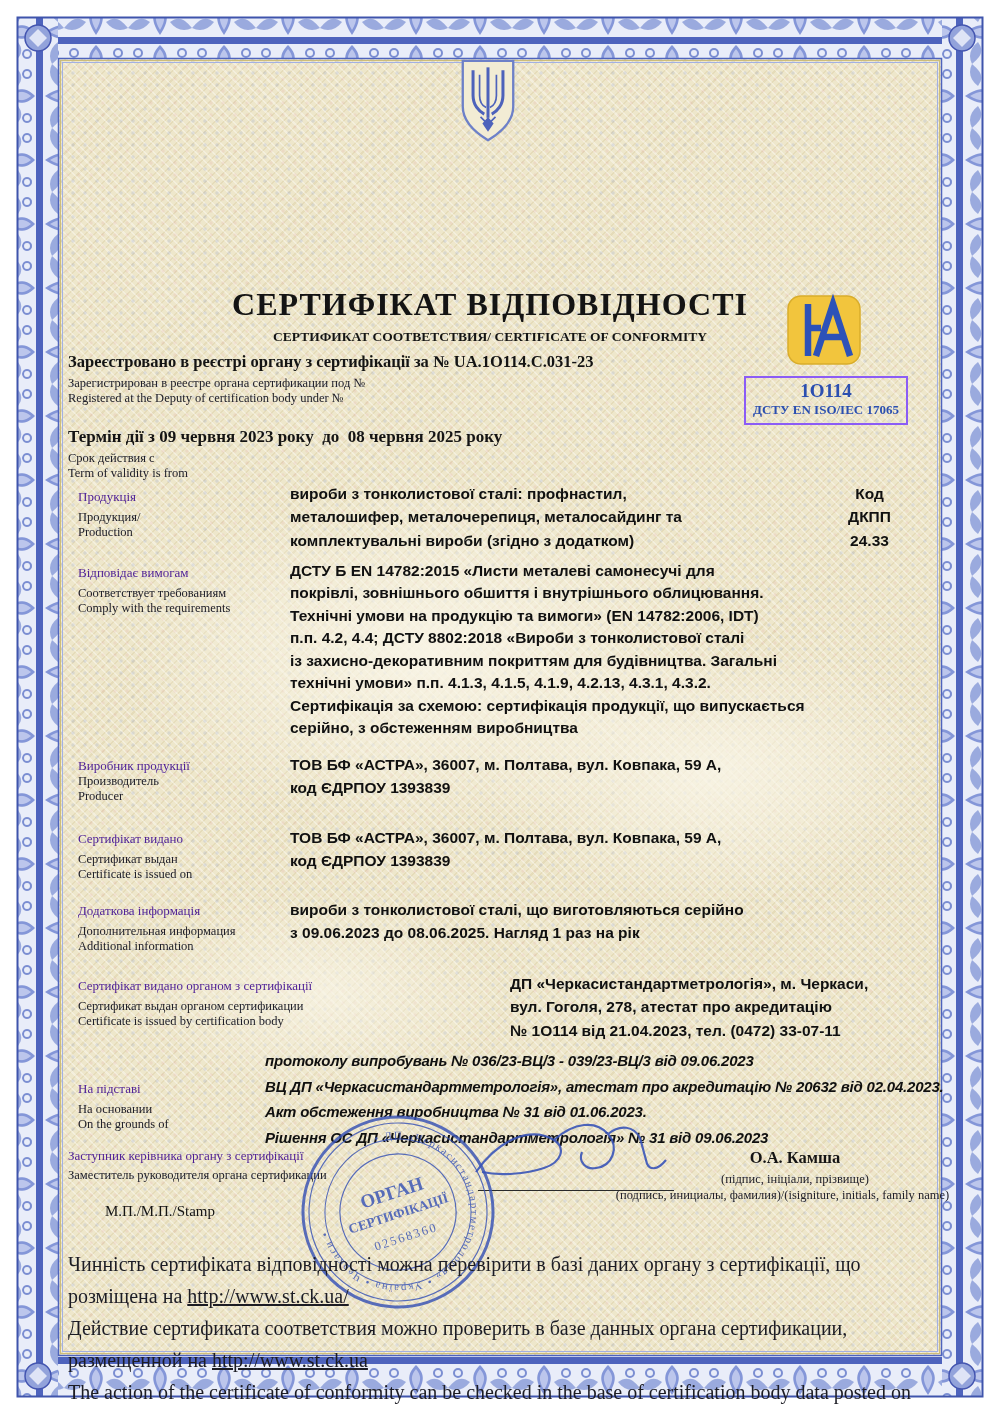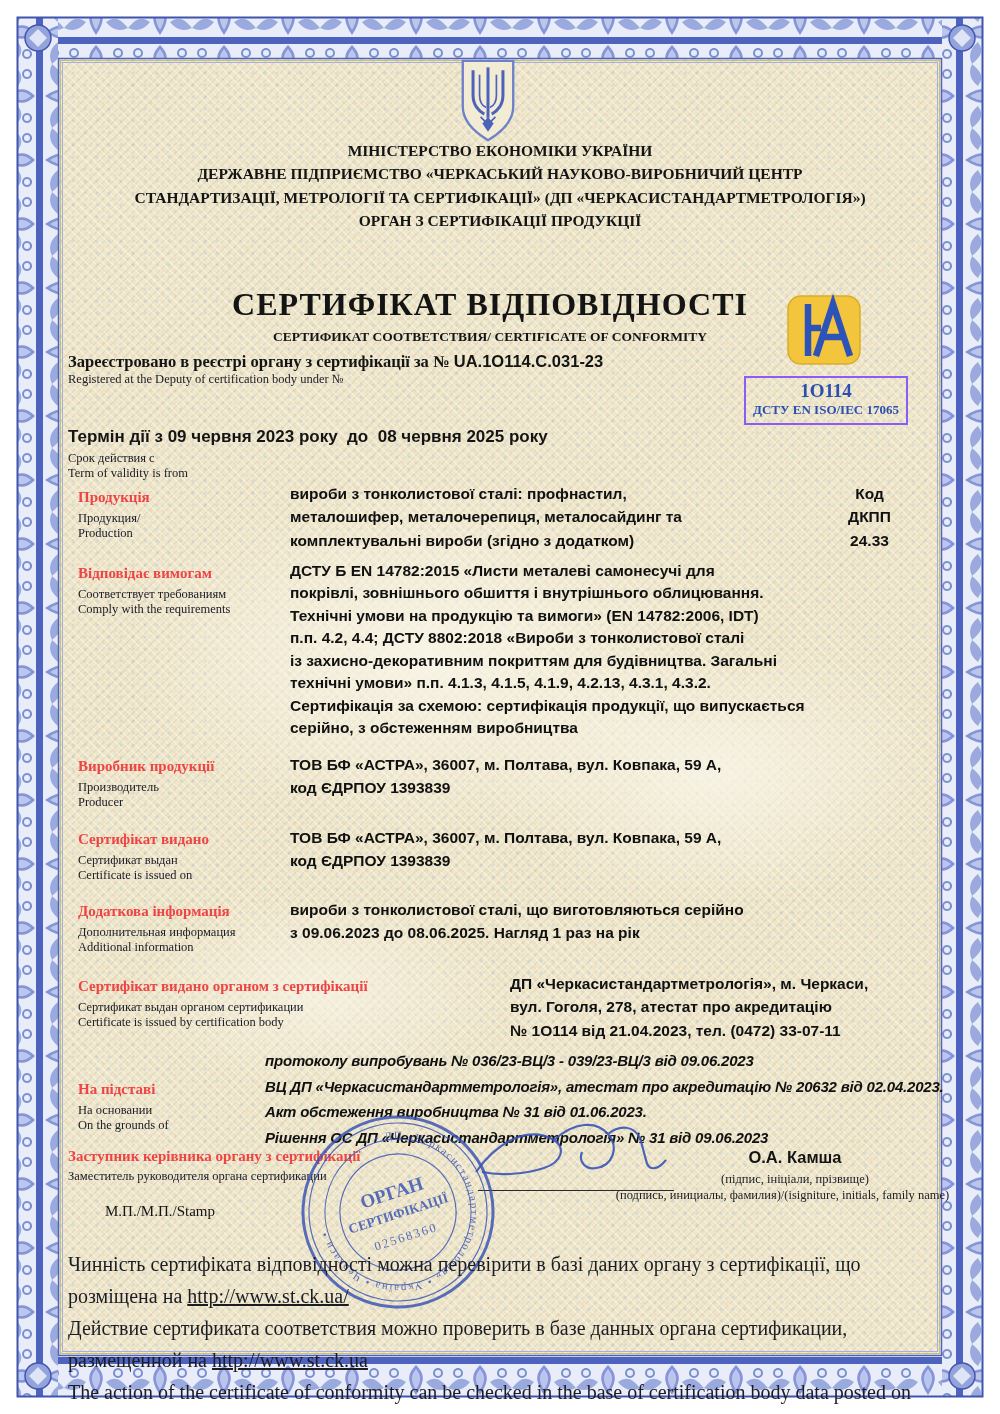--- a/index.html
+++ b/index.html
@@ -13,22 +13,22 @@
       radial-gradient(ellipse 330px 190px at 74% 55%, rgba(249,245,231,0.85), rgba(249,245,231,0) 70%),
       radial-gradient(ellipse 260px 140px at 30% 72%, rgba(249,245,231,0.7), rgba(249,245,231,0) 70%),
       radial-gradient(circle at 3px 3px, rgba(132,150,210,0.20) 1.2px, rgba(132,150,210,0) 2.2px),
       radial-gradient(circle at 9px 9px, rgba(221,150,160,0.16) 1.2px, rgba(221,150,160,0) 2.2px),
       repeating-linear-gradient(45deg, rgba(255,255,255,0.35) 0 1.5px, rgba(0,0,0,0) 1.5px 6px),
       repeating-linear-gradient(-45deg, rgba(219,206,164,0.45) 0 1.5px, rgba(0,0,0,0) 1.5px 6px);
     background-size:auto,auto,auto,12px 12px,12px 12px,auto,auto;}
   .border-svg{position:absolute;left:0;top:0;}
   .abs{position:absolute;}
   .serifb{font-weight:bold;font-family:"Liberation Serif",serif;}
-  .sansb{font-weight:bold;font-family:Liberation Sans, sans-serif;}
-  .label{font-size:15px;font-weight:bold;color:#ef4444;}
+  .sansb{font-weight:bold;font-family:Liberation Serif, serif;}
+  .label{font-size:13px;font-weight:normal;color:#4c1d95;}
   .sublabel{font-size:12.5px;line-height:1.2;color:#20202a;}
   .content-text{font-family:"Liberation Sans",sans-serif;font-weight:bold;font-size:15.5px;
                 line-height:1.5;color:#101010;white-space:pre-line;}
   .center{text-align:center;}
   .ministry-line{font-size:15.5px;font-weight:bold;line-height:1.5;}
   .title-main{font-size:32px;font-weight:bold;letter-spacing:1px;}
   .title-sub{font-size:13.5px;font-weight:bold;margin-top:6px;}
   .blue{color:#2b4fb0;}
   .code-box{border:2px solid #8b5cf6;text-align:center;padding-top:3px;}
   .footer-line{font-size:20px;line-height:1.6;color:#1c1c24;}
@@ -98,26 +98,20 @@
       <path d="M51 13 V40 C51 50 45 57 39 60"></path>
     </g>
     <g stroke="#4d62bb" fill="none" stroke-width="1.8">
       <path d="M26 18 V40 C26 46 29 51 33 53"></path>
       <path d="M44 18 V40 C44 46 41 51 37 53"></path>
       <path d="M27 63 L35 71 L43 63"></path>
     </g>
     <path d="M35 63 l6 7 -6 9 -6 -9 z" fill="#4d62bb"></path>
   </svg>
 
-  <div class="abs center" style="left:70px;top:139px;width:860px;">
-    <div class="ministry-line">МІНІСТЕРСТВО ЕКОНОМІКИ УКРАЇНИ</div>
-    <div class="ministry-line">ДЕРЖАВНЕ ПІДПРИЄМСТВО «ЧЕРКАСЬКИЙ НАУКОВО-ВИРОБНИЧИЙ ЦЕНТР</div>
-    <div class="ministry-line">СТАНДАРТИЗАЦІЇ, МЕТРОЛОГІЇ ТА СЕРТИФІКАЦІЇ» (ДП «ЧЕРКАСИСТАНДАРТМЕТРОЛОГІЯ»)</div>
-    <div class="ministry-line">ОРГАН З СЕРТИФІКАЦІЇ ПРОДУКЦІЇ</div>
-  </div>
 
   <div class="abs center" style="left:90px;top:286px;width:800px;">
     <div class="title-main">СЕРТИФІКАТ ВІДПОВІДНОСТІ</div>
     <div class="title-sub">СЕРТИФИКАТ СООТВЕТСТВИЯ/ CERTIFICATE OF CONFORMITY</div>
   </div>
 
   <svg class="abs" style="left:786px;top:294px;" width="76" height="72" viewBox="0 0 76 72">
     <rect x="2" y="2" width="72" height="68" rx="13" fill="#f2c53d" stroke="#d9ad2b" stroke-width="1.5"></rect>
     <g stroke="#2d52b8" stroke-width="6.5" fill="none">
       <line x1="22" y1="10" x2="22" y2="62"></line>
@@ -127,20 +121,21 @@
     </g>
   </svg>
 
   <div class="abs code-box" style="left:744px;top:376px;width:160px;height:42px;">
     <div class="serifb blue" style="font-size:19px;line-height:1.1;">1О114</div>
     <div class="serifb blue" style="font-size:13px;">ДСТУ EN ISO/IEC 17065</div>
   </div>
 
   <div class="abs" style="left:68px;top:352px;width:700px;">
     <span class="serifb" style="font-size:16.5px;">Зареєстровано в реєстрі органу з сертифікації за № </span><span class="sansb" style="font-size:16.5px;">UA.1О114.С.031-23</span>
+    <div class="sublabel" style="margin-top:4px;">Зарегистрирован в реестре органа сертификации под №</div>
     <div class="sublabel">Registered at the Deputy of certification body under №</div>
   </div>
 
   <div class="abs" style="left:68px;top:427px;width:760px;">
     <div class="sansb" style="font-size:17px;">Термін дії з 09 червня 2023 року&nbsp; до&nbsp; 08 червня 2025 року</div>
     <div class="sublabel" style="margin-top:4px;">Срок действия с</div>
     <div class="sublabel">Term of validity is from</div>
   </div>
 
   <div class="abs" style="left:78px;top:489px;width:200px;">
@@ -164,21 +159,21 @@
 покрівлі, зовнішнього обшиття і внутрішнього облицювання.
 Технічні умови на продукцію та вимоги» (EN 14782:2006, IDT)
 п.п. 4.2, 4.4; ДСТУ 8802:2018 «Вироби з тонколистової сталі
 із захисно-декоративним покриттям для будівництва. Загальні
 технічні умови» п.п. 4.1.3, 4.1.5, 4.1.9, 4.2.13, 4.3.1, 4.3.2.
 Сертифікація за схемою: сертифікація продукції, що випускається
 серійно, з обстеженням виробництва</div>
 
   <div class="abs" style="left:78px;top:758px;width:220px;">
     <div class="label">Виробник продукції</div>
-    <div class="sublabel" style="margin-top:5px;">Производитель</div>
+    <div class="sublabel" style="">Производитель</div>
     <div class="sublabel">Producer</div>
   </div>
   <div class="abs content-text" style="left:290px;top:753px;width:600px;">ТОВ БФ «АСТРА», 36007, м. Полтава, вул. Ковпака, 59 А,
 код ЄДРПОУ 1393839</div>
 
   <div class="abs" style="left:78px;top:831px;width:220px;">
     <div class="label">Сертифікат видано</div>
     <div class="sublabel" style="margin-top:5px;">Сертификат выдан</div>
     <div class="sublabel">Certificate is issued on</div>
   </div>

